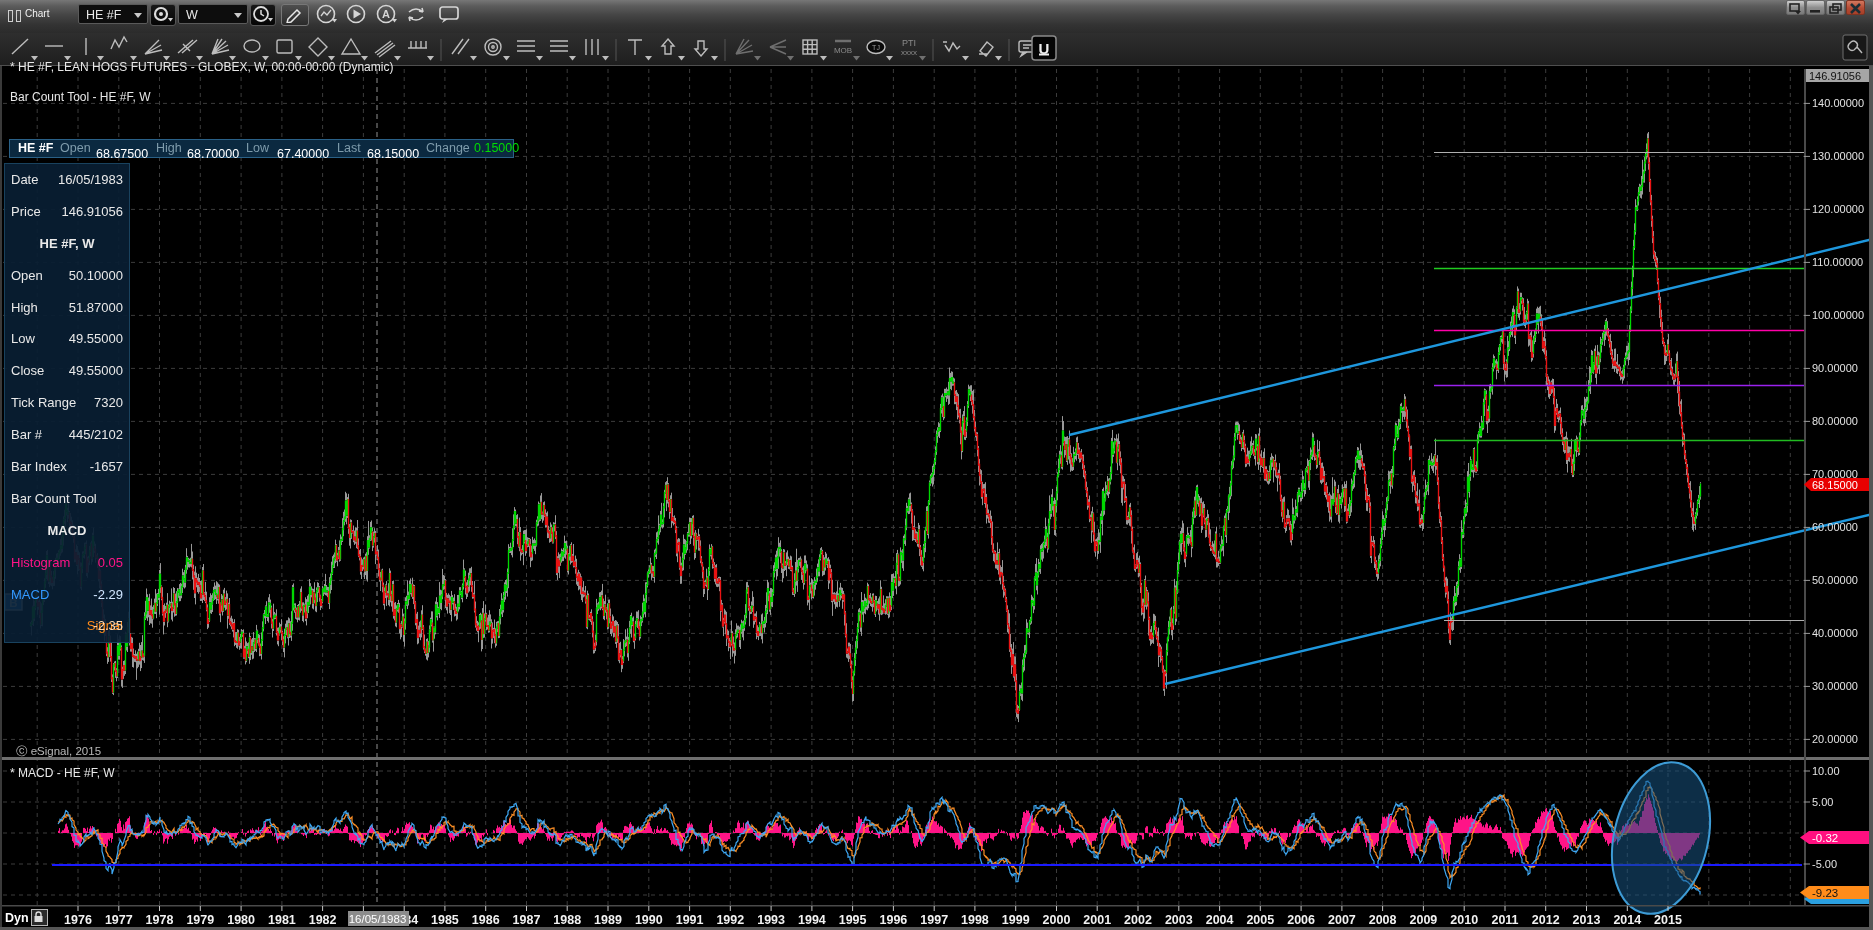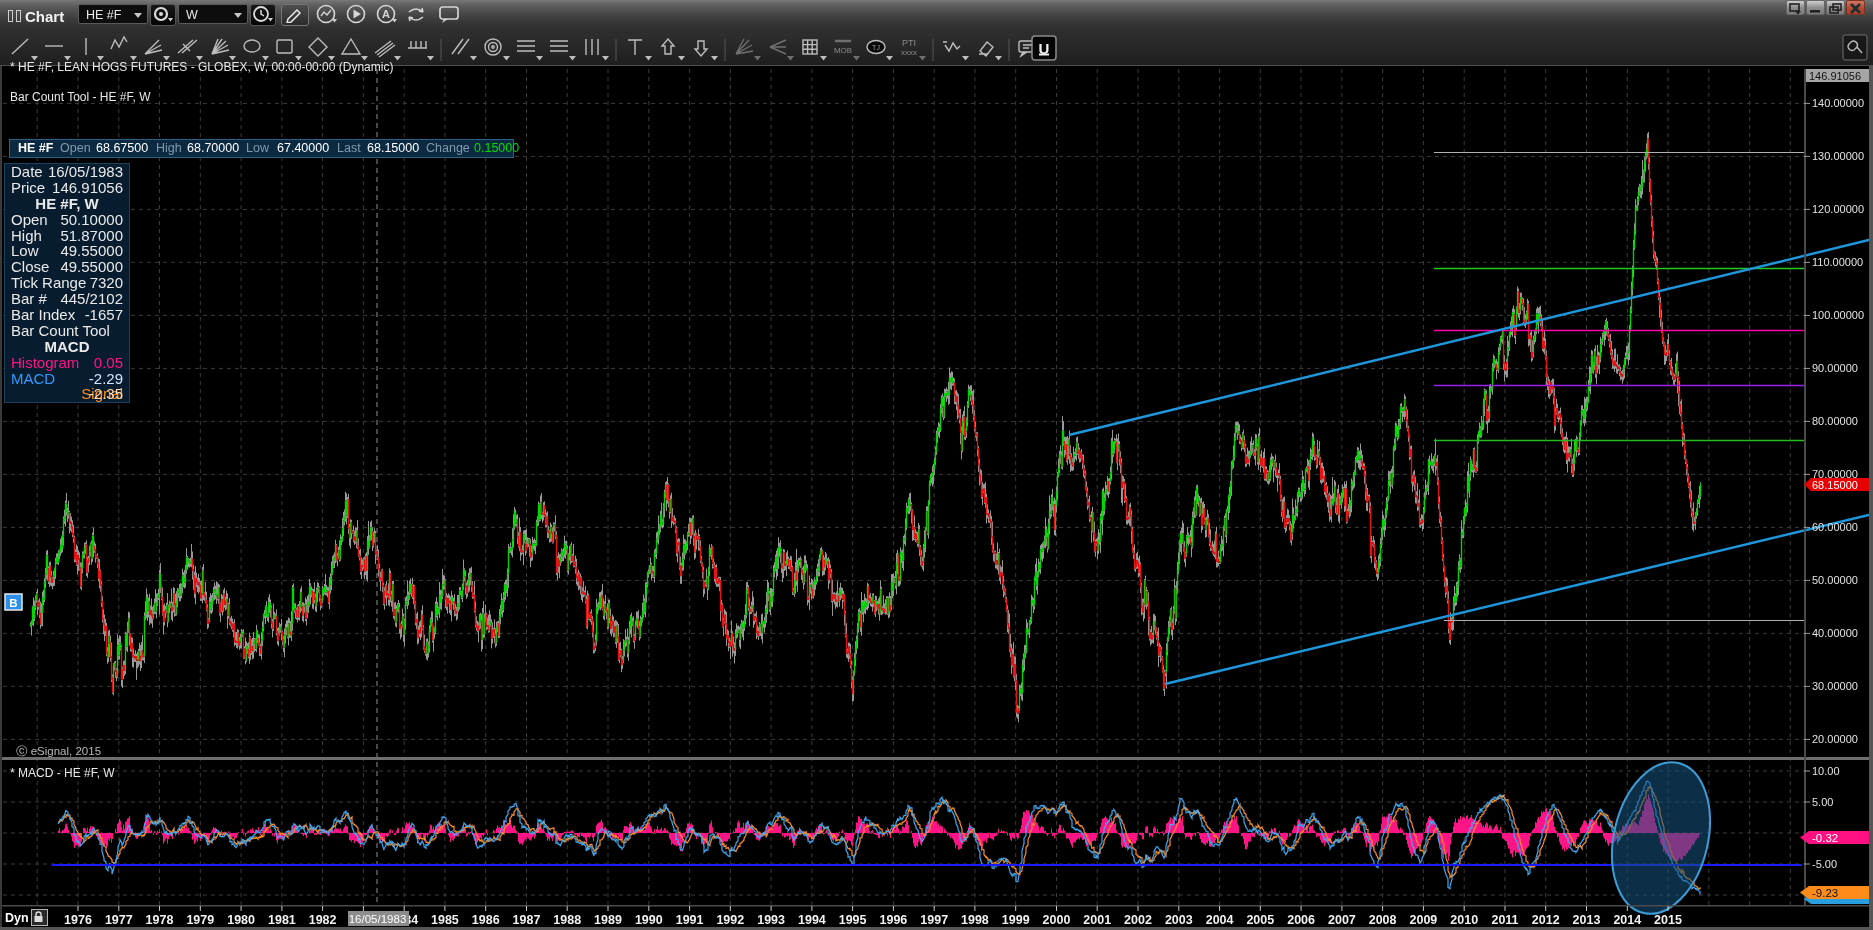--- a/index.html
+++ b/index.html
@@ -3,22 +3,22 @@
 html,body{margin:0;padding:0;background:#000;}
 body{width:1873px;height:930px;position:relative;overflow:hidden;font-family:"Liberation Sans",sans-serif;}
 .ax{font:11px "Liberation Sans",sans-serif;fill:#e2e2e2;}
 .yr{font:bold 12.5px "Liberation Sans",sans-serif;fill:#f2f2f2;text-anchor:middle;}
 .ttl{position:absolute;color:#e8e8e8;font-size:12px;white-space:nowrap;}
 .combo{position:absolute;top:4px;height:20px;background:#0d0d0d;border:1px solid #5a5a5a;border-radius:2px;color:#e8e8e8;font-size:12.5px;line-height:20px;padding-left:7px;box-sizing:border-box;}
 .combo .arr{position:absolute;right:5px;top:8px;width:0;height:0;border-left:4px solid transparent;border-right:4px solid transparent;border-top:5px solid #c9c9c9;}
 .tbtn{position:absolute;top:4px;height:20px;background:linear-gradient(#171717,#050505);border:1px solid #555;border-radius:3px;}
 .wbtn{position:absolute;top:0;height:15px;width:19px;background:linear-gradient(#cfcfcf,#8f8f8f 50%,#7a7a7a);border:1px solid #666;border-radius:2px;box-sizing:border-box;}
 .qlab{color:#7f9cac;}
-.qval{color:#fff;}
-.drow{height:15.9px;line-height:15.9px;font-size:15px;color:#e9e9e9;position:relative;padding:0 6px;}
+.qval{color:#fff;margin-top:6px;}
+.drow{height:15.9px;line-height:15.9px;font-size:13px;color:#e9e9e9;position:relative;padding:8px 6px;}
 .dval{position:absolute;right:6px;}
 </style></head><body>
 
 <svg width="1873" height="930" style="position:absolute;left:0;top:0">
 <rect x="0" y="0" width="1873" height="930" fill="#000"></rect>
 
 <g stroke="#3c3c3c" stroke-width="1" stroke-dasharray="4,4">
 <line x1="37.2" y1="69" x2="37.2" y2="905"></line>
 <line x1="78.0" y1="69" x2="78.0" y2="905"></line>
 <line x1="118.8" y1="69" x2="118.8" y2="905"></line>
@@ -255,21 +255,21 @@
 <text x="13.5" y="606.5" text-anchor="middle" font-size="11.5" fill="#fff" font-weight="bold">B</text>
 
 <rect x="0" y="66" width="2" height="864" fill="#3a3a3a"></rect>
 <rect x="1869" y="66" width="4" height="864" fill="#565656"></rect>
 <rect x="0" y="927" width="1873" height="3" fill="#565656"></rect>
 </svg>
 
 <div style="position:absolute;left:0;top:0;width:1873px;height:33px;background:linear-gradient(#777 0%,#5c5c5c 18%,#454545 45%,#333 75%,#2b2b2b 100%);">
   <div style="position:absolute;left:8px;top:10px;width:5px;height:12px;border:1.5px solid #cfcfcf;box-sizing:border-box;"></div>
   <div style="position:absolute;left:16px;top:10px;width:5px;height:12px;border:1.5px solid #cfcfcf;box-sizing:border-box;"></div>
-  <div style="position:absolute;left:25px;top:8px;color:#f2f2f2;font-weight:bold;font-size:15px;">Chart</div>
+  <div style="position:absolute;left:25px;top:8px;color:#f2f2f2;font-weight:normal;font-size:10px;">Chart</div>
 
   <div class="combo" style="left:78px;width:70px;">HE #F<span class="arr"></span></div>
   <div class="tbtn" style="left:150px;width:24px;">
     <svg width="22" height="18" style="margin:0">
         <circle cx="10" cy="9" r="6" fill="none" stroke="#dcdcdc" stroke-width="2.2"></circle>
         <circle cx="10" cy="9" r="2" fill="#dcdcdc"></circle>
         <path d="M17 13 l5 0 l-2.5 3.5 z" fill="#cfcfcf"></path>
       </svg>
   </div>
   <div class="combo" style="left:178px;width:70px;">W<span class="arr"></span></div>

